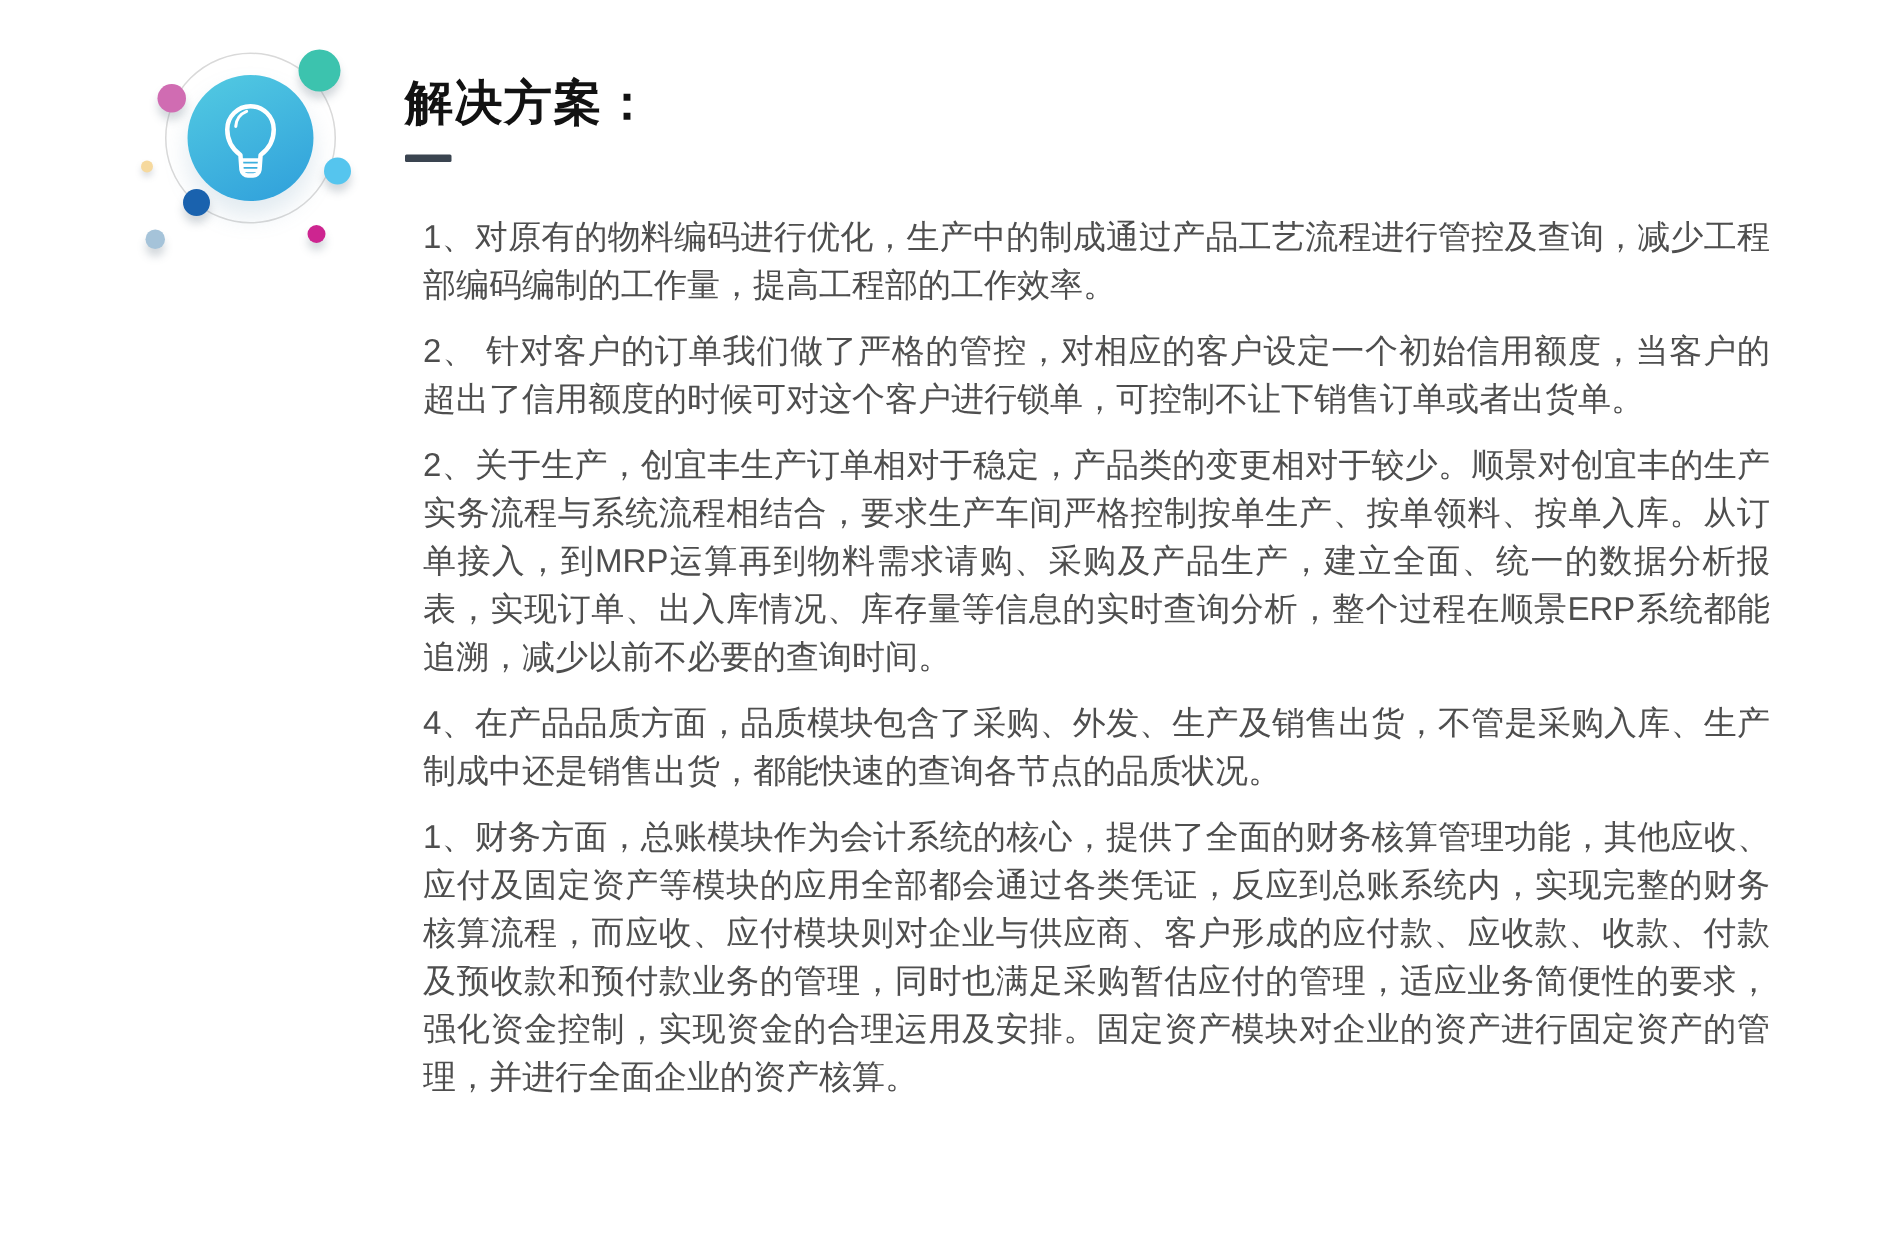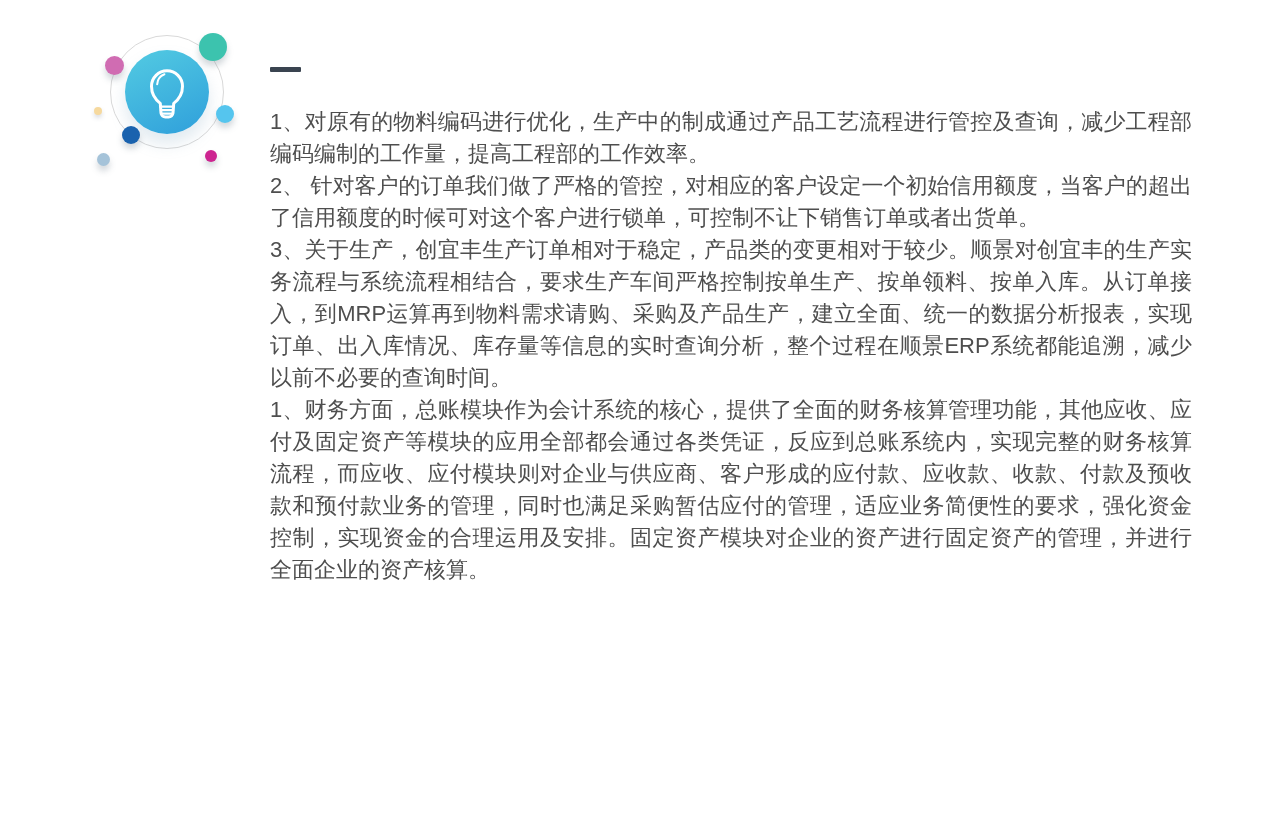--- a/index.html
+++ b/index.html
@@ -68,21 +68,21 @@
     background: var(--dash, #3a4450);
     border-radius: 1px;
   }
   .paragraphs {
     margin-top: 34px;
     font-size: 22px;
     line-height: 32px;
     color: var(--body-text, #4e4e4e);
     text-align: justify;
   }
-  .paragraphs p { margin: 0; }
+  .paragraphs p { margin: 12px; }
 </style>
 </head>
 <body>
 
 <div>
 
   <div class="icon-cluster">
     <div class="ring"></div>
     <div class="bulb-circle">
       <svg class="bulb-svg" viewBox="0 0 48 60" fill="none" xmlns="http://www.w3.org/2000/svg">
@@ -96,22 +96,24 @@
     <span class="dot dot-teal"></span>
     <span class="dot dot-pink"></span>
     <span class="dot dot-yellow"></span>
     <span class="dot dot-darkblue"></span>
     <span class="dot dot-mutedblue"></span>
     <span class="dot dot-skyblue"></span>
     <span class="dot dot-magenta"></span>
   </div>
 
   <div class="content">
+    <h1 class="heading">解决方案：</h1>
     <div class="dash"></div>
     <div class="paragraphs">
       <p>1、对原有的物料编码进行优化，生产中的制成通过产品工艺流程进行管控及查询，减少工程部编码编制的工作量，提高工程部的工作效率。</p>
       <p>2、 针对客户的订单我们做了严格的管控，对相应的客户设定一个初始信用额度，当客户的超出了信用额度的时候可对这个客户进行锁单，可控制不让下销售订单或者出货单。</p>
-      <p>3、关于生产，创宜丰生产订单相对于稳定，产品类的变更相对于较少。顺景对创宜丰的生产实务流程与系统流程相结合，要求生产车间严格控制按单生产、按单领料、按单入库。从订单接入，到MRP运算再到物料需求请购、采购及产品生产，建立全面、统一的数据分析报表，实现订单、出入库情况、库存量等信息的实时查询分析，整个过程在顺景ERP系统都能追溯，减少以前不必要的查询时间。</p>
+      <p>2、关于生产，创宜丰生产订单相对于稳定，产品类的变更相对于较少。顺景对创宜丰的生产实务流程与系统流程相结合，要求生产车间严格控制按单生产、按单领料、按单入库。从订单接入，到MRP运算再到物料需求请购、采购及产品生产，建立全面、统一的数据分析报表，实现订单、出入库情况、库存量等信息的实时查询分析，整个过程在顺景ERP系统都能追溯，减少以前不必要的查询时间。</p>
+      <p>4、在产品品质方面，品质模块包含了采购、外发、生产及销售出货，不管是采购入库、生产制成中还是销售出货，都能快速的查询各节点的品质状况。</p>
       <p>1、财务方面，总账模块作为会计系统的核心，提供了全面的财务核算管理功能，其他应收、应付及固定资产等模块的应用全部都会通过各类凭证，反应到总账系统内，实现完整的财务核算流程，而应收、应付模块则对企业与供应商、客户形成的应付款、应收款、收款、付款及预收款和预付款业务的管理，同时也满足采购暂估应付的管理，适应业务简便性的要求，强化资金控制，实现资金的合理运用及安排。固定资产模块对企业的资产进行固定资产的管理，并进行全面企业的资产核算。</p>
     </div>
   </div>
 
 </div>
 
 </body></html>

